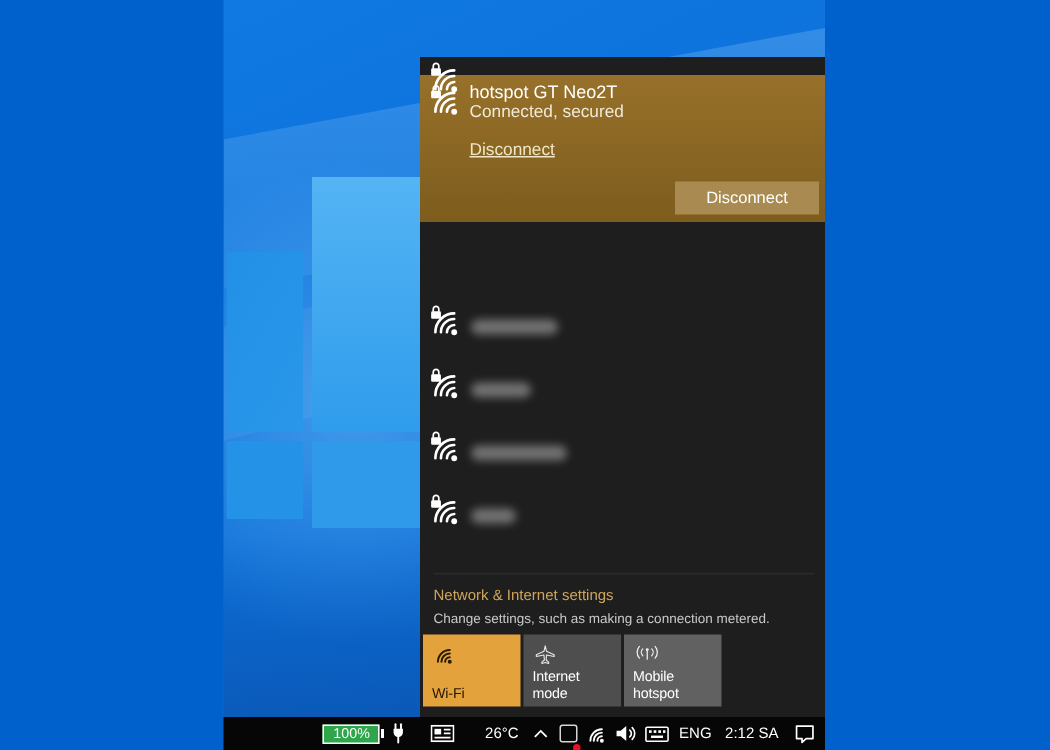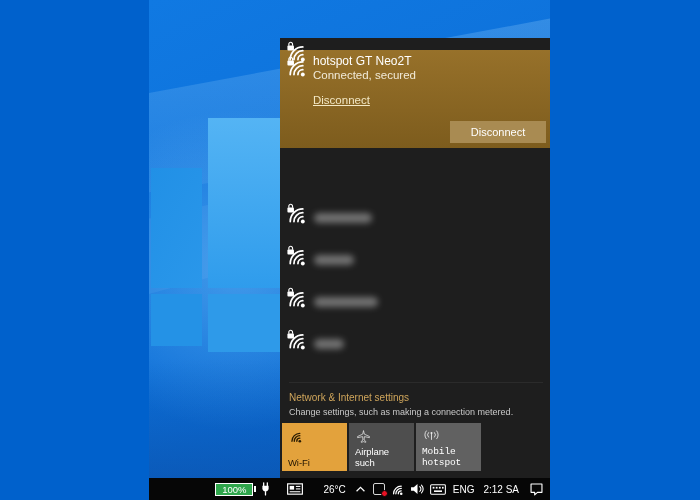--- a/index.html
+++ b/index.html
@@ -59,29 +59,29 @@
   .net-item:nth-of-type(5) .blob{width:30px;}
 
   .settings{position:absolute;left:9px;top:344px;width:254px;padding-top:4px;
      border-top:1px solid rgba(255,255,255,.06);}
   .settings-link{font-size:10px;color:var(--gold);display:inline-block;cursor:pointer;}
   .settings-hint{margin-top:2px;font-size:9px;color:#c9c9c9;}
 
   .tiles{position:absolute;left:2px;top:385px;display:flex;gap:2px;}
   .tile{position:relative;width:65px;height:48px;background:var(--tileoff);
      color:#fff;cursor:pointer;}
-  .tile.alt{background:var(--tileoff2);font-family:Liberation Mono, monospace;}
+  .tile.alt{background:var(--tileoff2);}
   .tile.on{background:var(--tileon);color:#231603;}
   .t-icon{position:absolute;left:7px;top:6px;}
   .t-label{position:absolute;left:6px;bottom:3px;font-size:9.5px;line-height:10.5px;
      letter-spacing:-.1px;max-width:56px;}
 
   
   .taskbar{position:absolute;left:0;bottom:0;width:401px;height:22px;background:var(--taskbar);
-     display:flex;align-items:center;justify-content:flex-end;padding-right:5px;
+     display:flex;justify-content:flex-end;padding-right:5px;
      color:#fff;font-size:10px;white-space:nowrap;}
   .tb{display:inline-flex;align-items:center;cursor:pointer;}
   .battery{margin-right:4px;}
   .bat-body{width:38px;height:13px;border:1px solid #fff;background:var(--green);
      font-size:9.5px;line-height:11px;text-align:center;color:#fff;}
   .bat-nub{width:2px;height:6px;background:#fff;margin-left:1px;}
   .plug{margin-right:16px;} .news{margin-right:4px;} .temp{margin-right:9px;cursor:default;margin-left:16px;}
   .chev{margin-right:7px;} .appbadge{position:relative;margin-right:6px;}
   .appbadge .box{width:12px;height:12px;border:1px solid #d5d5d5;border-radius:2px;}
   .appbadge .dot{position:absolute;right:-3px;bottom:-2px;width:7px;height:7px;
@@ -213,21 +213,21 @@
               </svg>
           </span>
           <span class="t-label">Wi-Fi</span>
         </div>
         <div class="tile">
           <span class="t-icon">
             <svg width="15" height="15" viewBox="0 0 24 24">
                 <path d="M12 2.5 L13.3 8.2 L21.5 12 L21.5 13.8 L13.4 12.2 L12.9 17.6 L15.6 19.8 L15.6 21.3 L12 20.2 L8.4 21.3 L8.4 19.8 L11.1 17.6 L10.6 12.2 L2.5 13.8 L2.5 12 L10.7 8.2 Z" fill="none" stroke="#e8e8e8" stroke-width="1.2" stroke-linejoin="round"></path>
               </svg>
           </span>
-          <span class="t-label">Airplane such</span>
+          <span class="t-label">Internet mode</span>
         </div>
         <div class="tile alt">
           <span class="t-icon">
             <svg width="17" height="13" viewBox="0 0 26 18">
                 <g stroke="#eee" fill="none" stroke-width="1.3" stroke-linecap="round">
                   <path d="M5 2 A9 9 0 0 0 5 14"></path>
                   <path d="M8.4 4.5 A5 5 0 0 0 8.4 11.5"></path>
                   <path d="M21 2 A9 9 0 0 1 21 14"></path>
                   <path d="M17.6 4.5 A5 5 0 0 1 17.6 11.5"></path>
                   <line x1="13" y1="6" x2="13" y2="15"></line>

